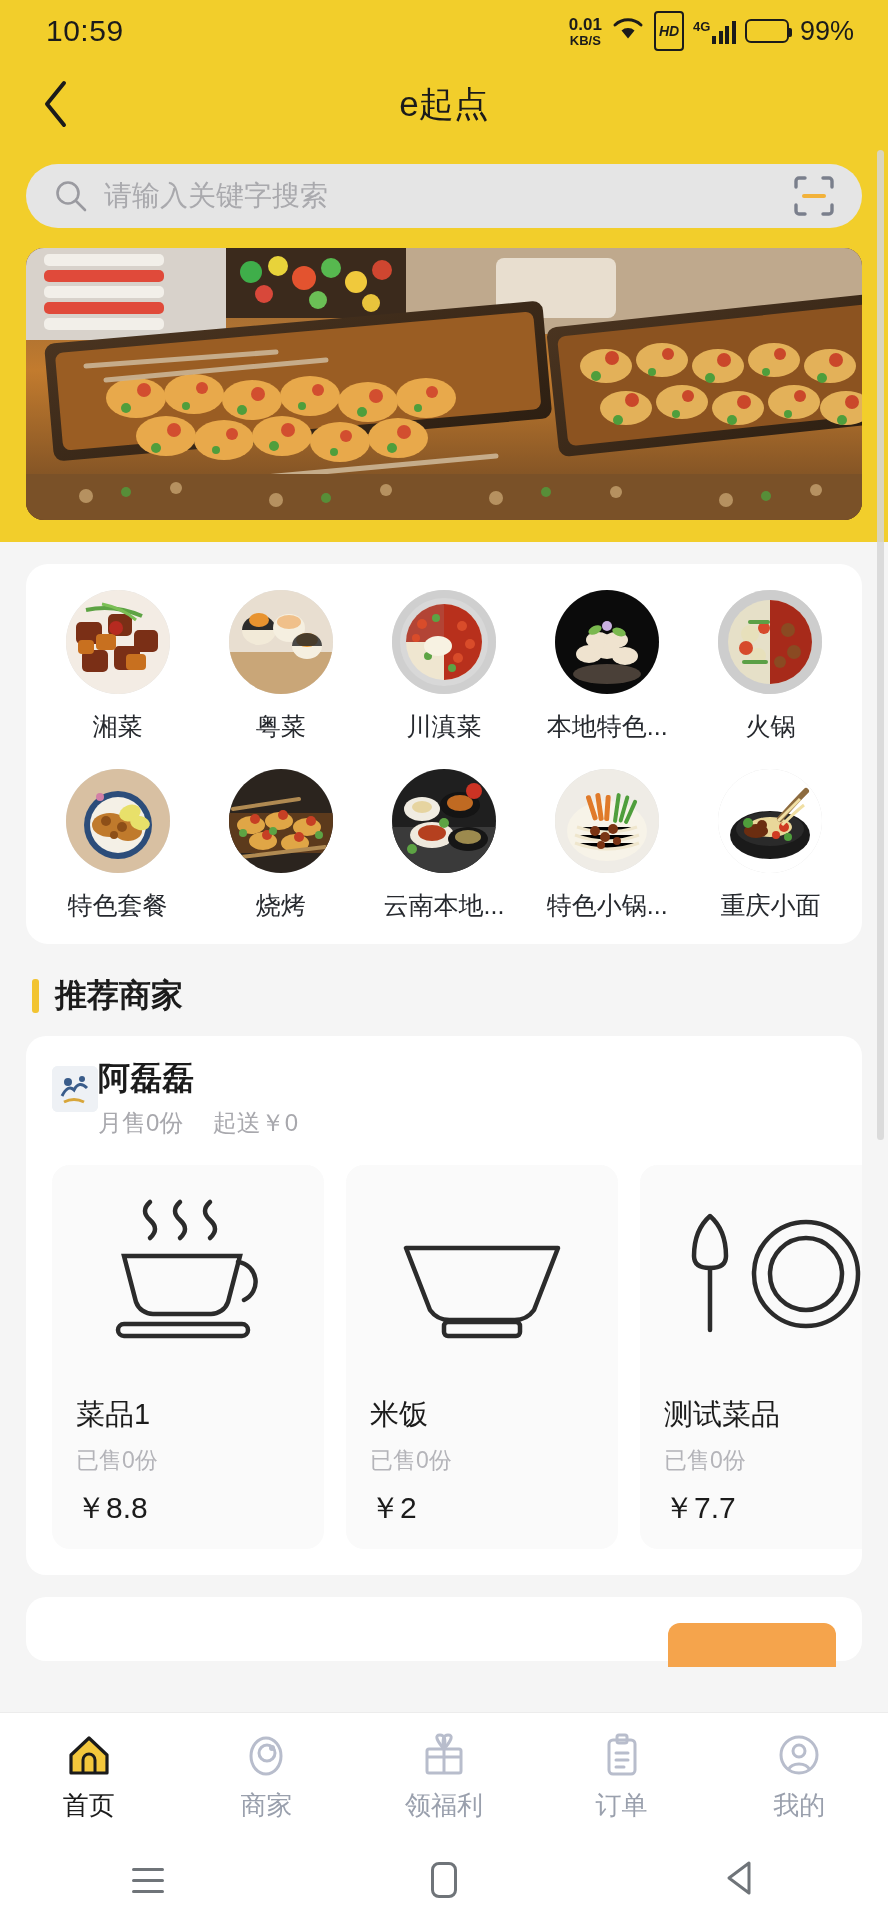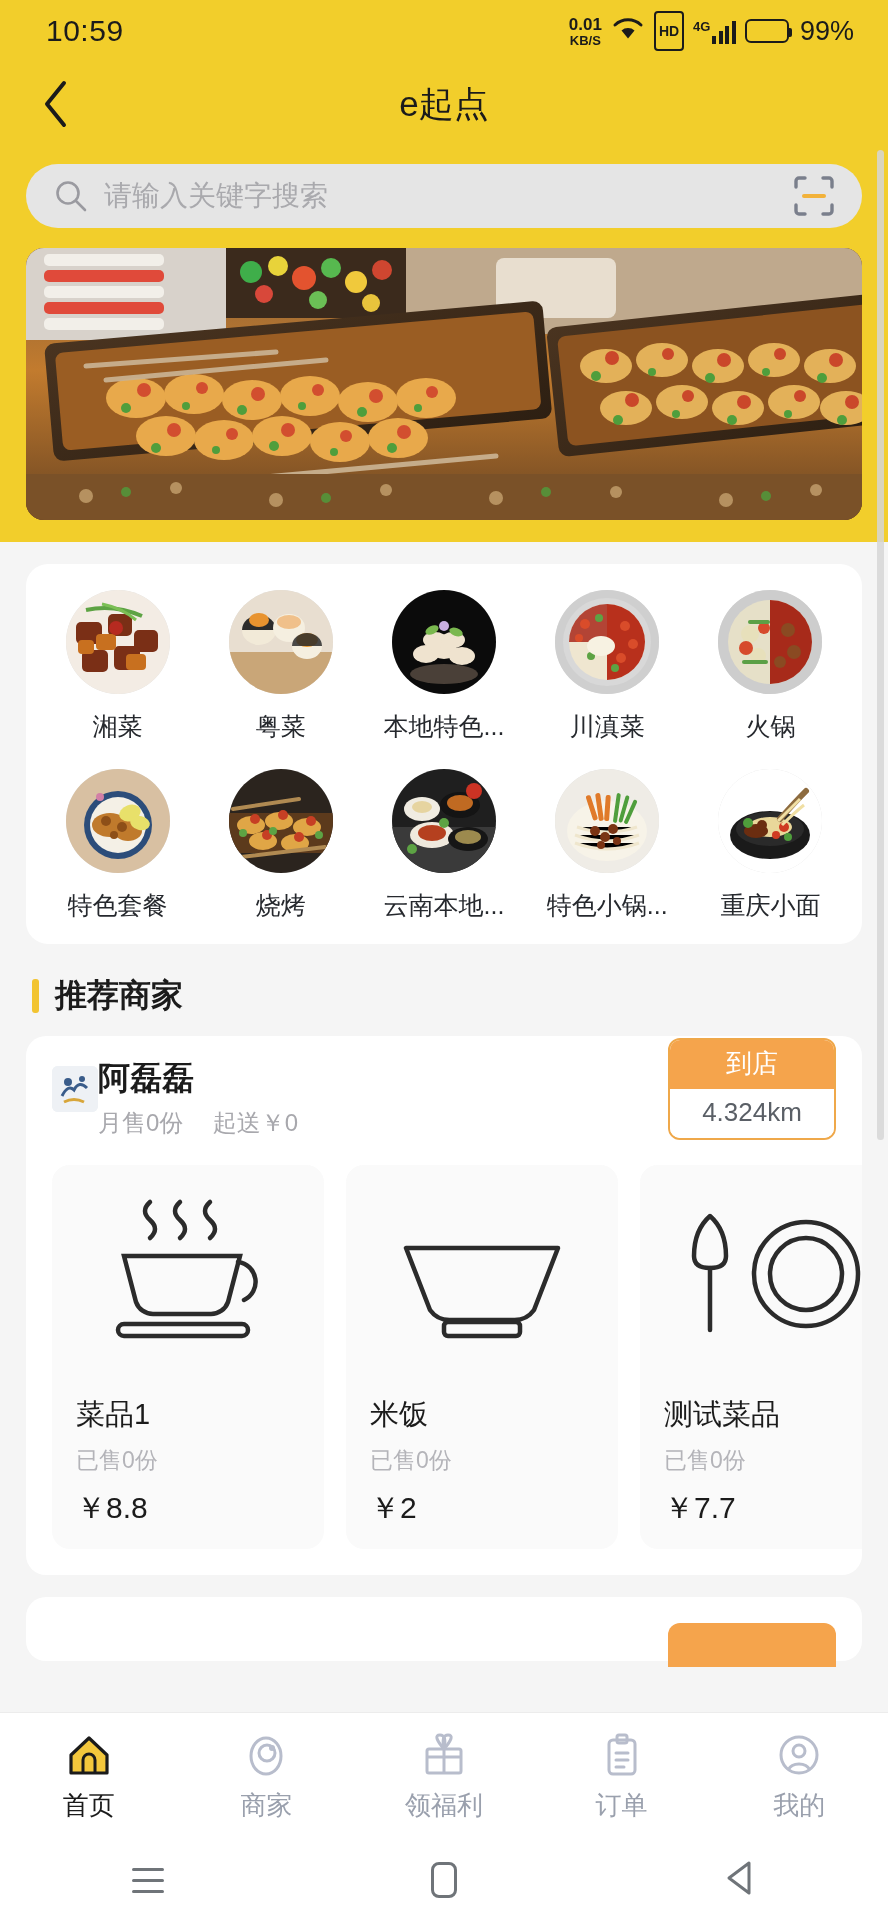--- a/index.html
+++ b/index.html
@@ -19,20 +19,21 @@
   }
   .sb-time { font-size: 30px; color: #1b1b1b; font-weight: 500; letter-spacing: .5px; }
   .sb-right { display: flex; align-items: center; gap: 9px; }
   .sb-kbs { display: flex; flex-direction: column; align-items: center; line-height: 1; }
   .sb-kbs .a { font-size: 17px; color: #1b1b1b; font-weight: 600; }
   .sb-kbs .b { font-size: 13px; color: #1b1b1b; font-weight: 600; margin-top: 1px; }
   .sb-hd {
     border: 2.4px solid #1b1b1b; border-radius: 4px;
     font-size: 14px; font-weight: 700; padding: 11px 3px; line-height: 1;
     color: #1b1b1b;
+    font-style: italic;
   }
   .sb-4g { display: flex; align-items: flex-end; gap: 2px; }
   .sb-4g .lbl { font-size: 13px; font-weight: 700; color: #1b1b1b; margin-bottom: 10px; }
   .bars { display: flex; align-items: flex-end; gap: 2.5px; }
   .bars i { width: 4px; background: #1b1b1b; display: block; }
   .bars i:nth-child(1){height:8px}.bars i:nth-child(2){height:13px}
   .bars i:nth-child(3){height:18px}.bars i:nth-child(4){height:23px}
   .batt {
     width: 44px; height: 24px; border: 2.4px solid #1b1b1b; border-radius: 6px;
     position: relative; background: #F2CE2B;
@@ -458,42 +459,20 @@
               <path d="M63 56 a15 13 0 0 1 30 0 Z" fill="#2c2c2c" opacity=".85"></path>
             </g>
           </svg>
         </div>
         <div class="cat-label">粤菜</div>
       </div>
 
       <div class="cat-item">
         <div class="cat-thumb">
           <svg width="104" height="104" viewBox="0 0 104 104">
-            <rect width="104" height="104" fill="#0b0b0b"></rect>
-            <ellipse cx="52" cy="84" rx="34" ry="10" fill="#4a4038"></ellipse>
-            <g fill="#efe3cf">
-              <ellipse cx="34" cy="64" rx="13" ry="9"></ellipse>
-                <ellipse cx="52" cy="60" rx="13" ry="9"></ellipse>
-              <ellipse cx="70" cy="66" rx="13" ry="9"></ellipse>
-                <ellipse cx="43" cy="50" rx="12" ry="8"></ellipse>
-              <ellipse cx="61" cy="50" rx="12" ry="8"></ellipse>
-            </g>
-            <g fill="#7ab84f">
-              <ellipse cx="40" cy="40" rx="7" ry="4" transform="rotate(-25 40 40)"></ellipse>
-              <ellipse cx="64" cy="42" rx="7" ry="4" transform="rotate(20 64 42)"></ellipse>
-            </g>
-            <circle cx="52" cy="36" r="5" fill="#c9b0e0"></circle>
-          </svg>
-        </div>
-        <div class="cat-label">本地特色...</div>
-      </div>
-
-      <div class="cat-item">
-        <div class="cat-thumb">
-          <svg width="104" height="104" viewBox="0 0 104 104">
             <rect width="104" height="104" fill="#cfcfcf"></rect>
             <circle cx="52" cy="52" r="44" fill="#d8d8d8"></circle>
             <circle cx="52" cy="52" r="38" fill="#efe6d0"></circle>
             <path d="M52 14 a38 38 0 0 1 0 76 Z" fill="#b8301c"></path>
             <path d="M52 14 a38 38 0 0 0 -38 38 L52 52 Z" fill="#a8271a" opacity=".85"></path>
             <g fill="#d94c2a">
               <circle cx="70" cy="36" r="5"></circle>
                 <circle cx="78" cy="54" r="5"></circle>
                 <circle cx="66" cy="68" r="5"></circle>
               <circle cx="30" cy="34" r="5"></circle>
@@ -501,20 +480,42 @@
             </g>
             <g fill="#5da344">
               <circle cx="44" cy="28" r="4"></circle>
                 <circle cx="36" cy="66" r="4"></circle>
                 <circle cx="60" cy="78" r="4"></circle>
             </g>
             <ellipse cx="46" cy="56" rx="14" ry="10" fill="#f7f2e2"></ellipse>
           </svg>
         </div>
         <div class="cat-label">川滇菜</div>
+      </div>
+
+      <div class="cat-item">
+        <div class="cat-thumb">
+          <svg width="104" height="104" viewBox="0 0 104 104">
+            <rect width="104" height="104" fill="#0b0b0b"></rect>
+            <ellipse cx="52" cy="84" rx="34" ry="10" fill="#4a4038"></ellipse>
+            <g fill="#efe3cf">
+              <ellipse cx="34" cy="64" rx="13" ry="9"></ellipse>
+                <ellipse cx="52" cy="60" rx="13" ry="9"></ellipse>
+              <ellipse cx="70" cy="66" rx="13" ry="9"></ellipse>
+                <ellipse cx="43" cy="50" rx="12" ry="8"></ellipse>
+              <ellipse cx="61" cy="50" rx="12" ry="8"></ellipse>
+            </g>
+            <g fill="#7ab84f">
+              <ellipse cx="40" cy="40" rx="7" ry="4" transform="rotate(-25 40 40)"></ellipse>
+              <ellipse cx="64" cy="42" rx="7" ry="4" transform="rotate(20 64 42)"></ellipse>
+            </g>
+            <circle cx="52" cy="36" r="5" fill="#c9b0e0"></circle>
+          </svg>
+        </div>
+        <div class="cat-label">本地特色...</div>
       </div>
 
       <div class="cat-item">
         <div class="cat-thumb">
           <svg width="104" height="104" viewBox="0 0 104 104">
             <rect width="104" height="104" fill="#cdcdcd"></rect>
             <circle cx="52" cy="52" r="42" fill="#e6e0c8"></circle>
             <path d="M52 10 a42 42 0 0 1 0 84 Z" fill="#a72a1a"></path>
             <g fill="#e7e0bb">
               <circle cx="32" cy="44" r="9"></circle>
@@ -705,24 +706,20 @@
       </div>
       <div class="m-info">
         <div class="m-name">阿磊磊</div>
         <div class="m-meta">
           <span>月售0份</span>
           <span class="gap"></span>
           <span>起送￥0</span>
         </div>
       </div>
 
-      <div class="dist-badge">
-        <div class="dist-top">到店</div>
-        <div class="dist-bot">4.324km</div>
-      </div>
     </div>
 
     <div class="dish-row">
 
       <div class="dish-card">
         <div class="dish-img">
           <svg width="200" height="160" viewBox="0 0 200 160">
             <g stroke="#2b2b2b" stroke-width="4.5" fill="none" stroke-linecap="round">
               <path d="M62 44 q10 -9 0 -18 q-10 -9 0 -18"></path>
               <path d="M92 44 q10 -9 0 -18 q-10 -9 0 -18"></path>

